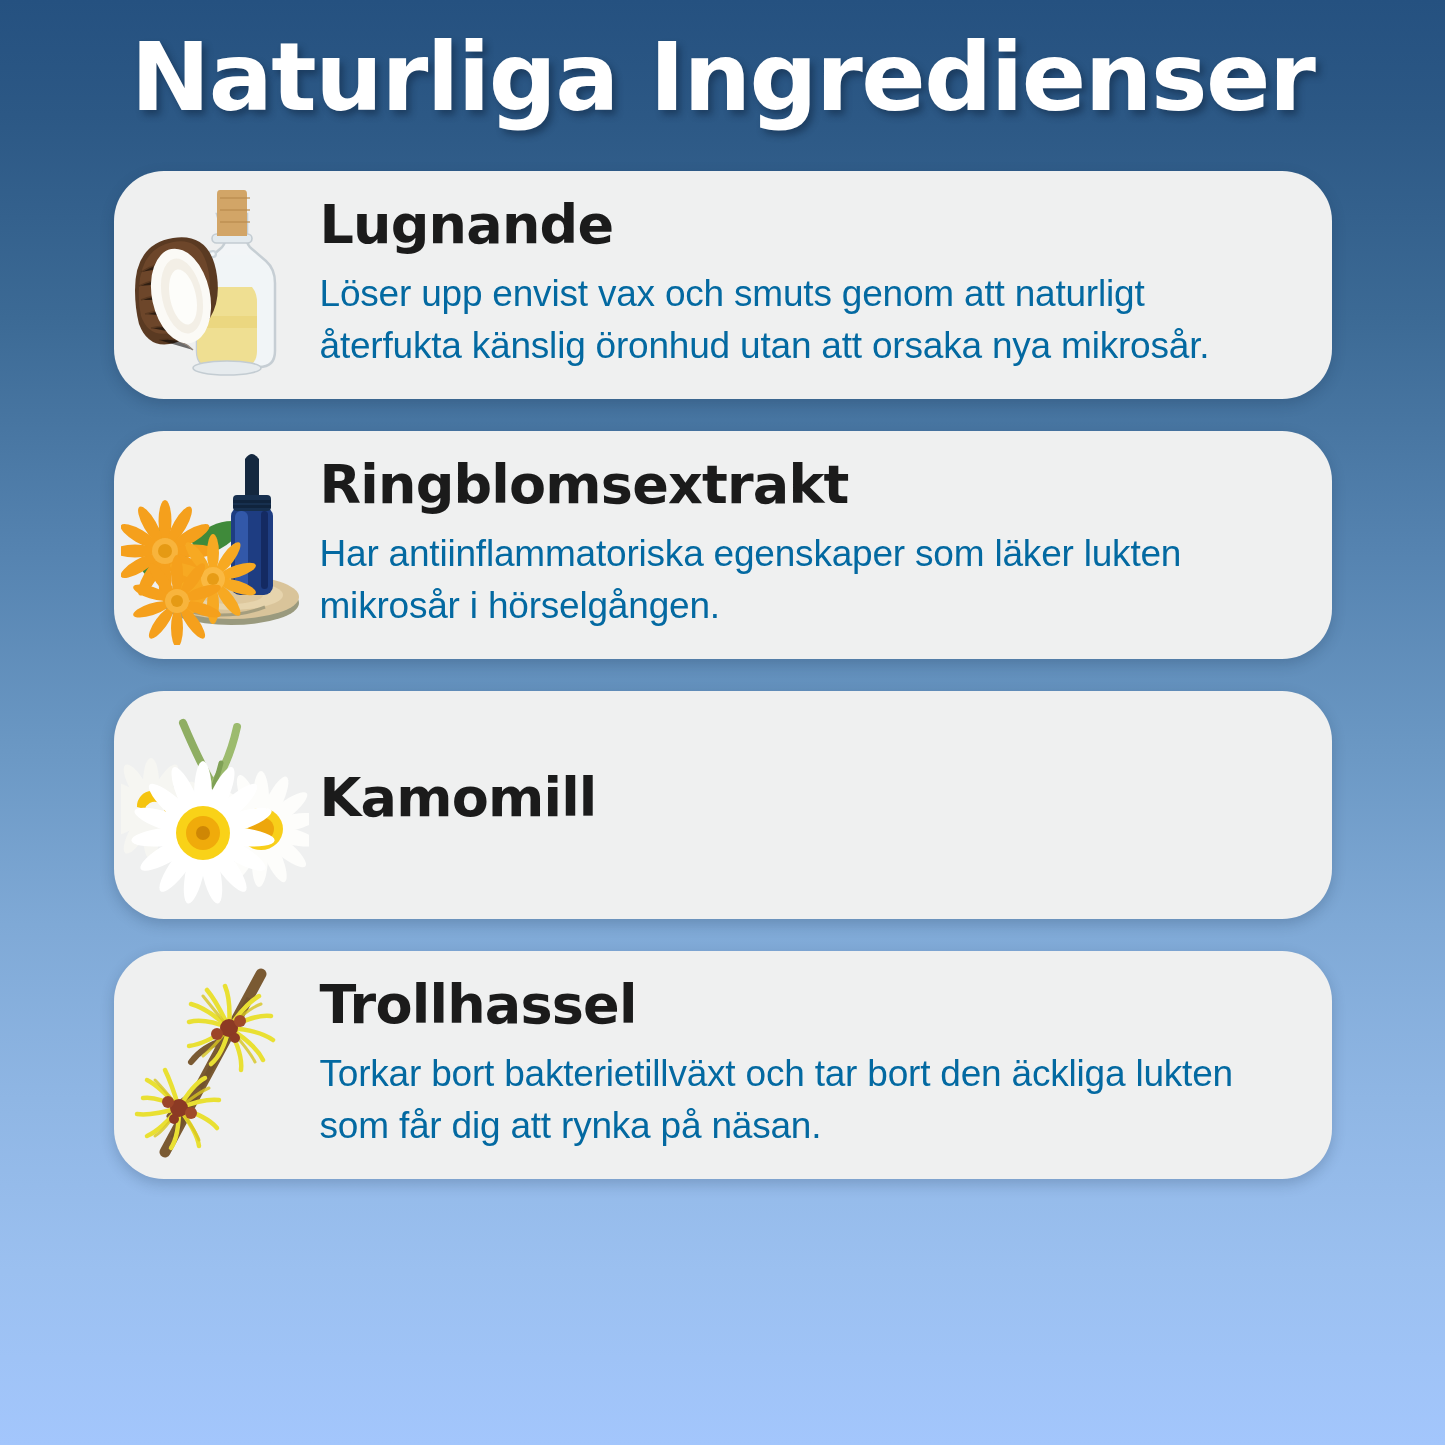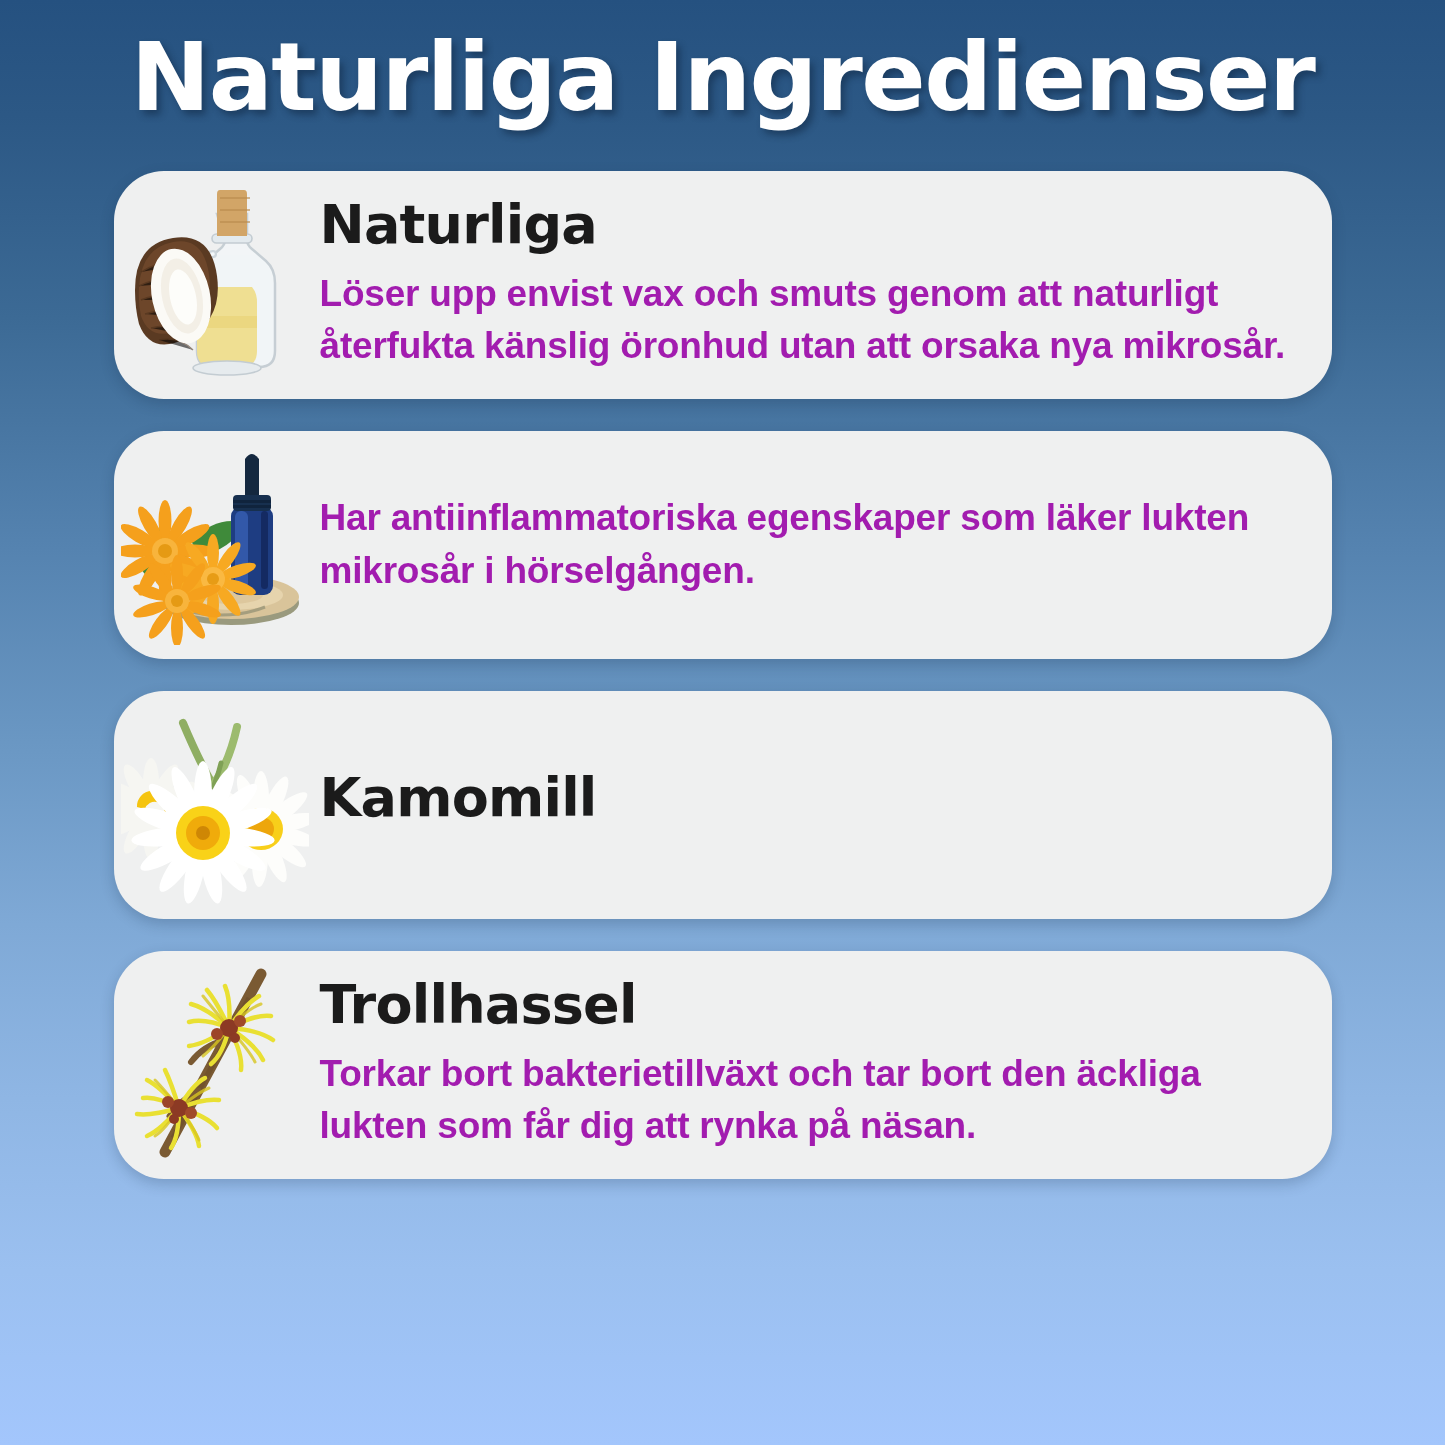--- a/index.html
+++ b/index.html
@@ -106,24 +106,24 @@
     font-weight: 700;
     font-size: 54px;
     line-height: 1.06;
     color: #1b1b1b;
     letter-spacing: -0.8px;
     margin-bottom: 14px;
   }
 
   .card-desc {
     font-family: "Liberation Sans", sans-serif;
-    font-weight: 700;
+    font-weight: 400;
     font-size: 37px;
     line-height: 1.42;
-    color: #a21caf;
+    color: #0369a1;
     letter-spacing: -0.2px;
   }
 
   
   .art { display: block; }
 
 </style>
 </head>
 <body>
 
@@ -167,21 +167,21 @@
               <path d="M38 160 q20 -4 34 10"></path>
             </g>
 
             <ellipse cx="60" cy="116" rx="29" ry="48" transform="rotate(-12 60 116)" fill="#fbfaf6"></ellipse>
             <ellipse cx="61" cy="116" rx="20" ry="38" transform="rotate(-12 61 116)" fill="#f3efe6"></ellipse>
             <ellipse cx="62" cy="117" rx="13" ry="28" transform="rotate(-12 62 117)" fill="#fdfdfa"></ellipse>
           </g>
         </svg>
       </div>
       <div class="card-body">
-        <div class="card-title">Naturliga</div>
+        <div class="card-title">Lugnande</div>
         <div class="card-desc">Löser upp envist vax och smuts genom att naturligt återfukta känslig öronhud utan att orsaka nya mikrosår.</div>
       </div>
     </div>
 
     <div class="card">
       <div class="card-media">
         <svg class="art" width="188" height="200" viewBox="0 0 188 200">
 
           <ellipse cx="110" cy="158" rx="68" ry="22" fill="#9a9a7e"></ellipse>
           <ellipse cx="110" cy="152" rx="68" ry="22" fill="#d9c49a"></ellipse>
@@ -252,20 +252,21 @@
                 <ellipse cx="0" cy="-27" rx="6" ry="19" transform="rotate(288)"></ellipse>
                 <ellipse cx="0" cy="-27" rx="6" ry="19" transform="rotate(324)"></ellipse>
               </g>
               <circle cx="0" cy="0" r="12" fill="#f8b43c"></circle>
               <circle cx="0" cy="0" r="6" fill="#e59a14"></circle>
             </g>
           </g>
         </svg>
       </div>
       <div class="card-body">
+        <div class="card-title">Ringblomsextrakt</div>
         <div class="card-desc">Har antiinflammatoriska egenskaper som läker lukten mikrosår i hörselgången.</div>
       </div>
     </div>
 
     <div class="card">
       <div class="card-media">
         <svg class="art" width="188" height="200" viewBox="0 0 188 200">
 
           <path d="M62 18 q16 38 30 62" fill="none" stroke="#8fae63" stroke-width="8" stroke-linecap="round"></path>
           <path d="M116 22 q-8 36 -24 58" fill="none" stroke="#9cbb6e" stroke-width="8" stroke-linecap="round"></path>

